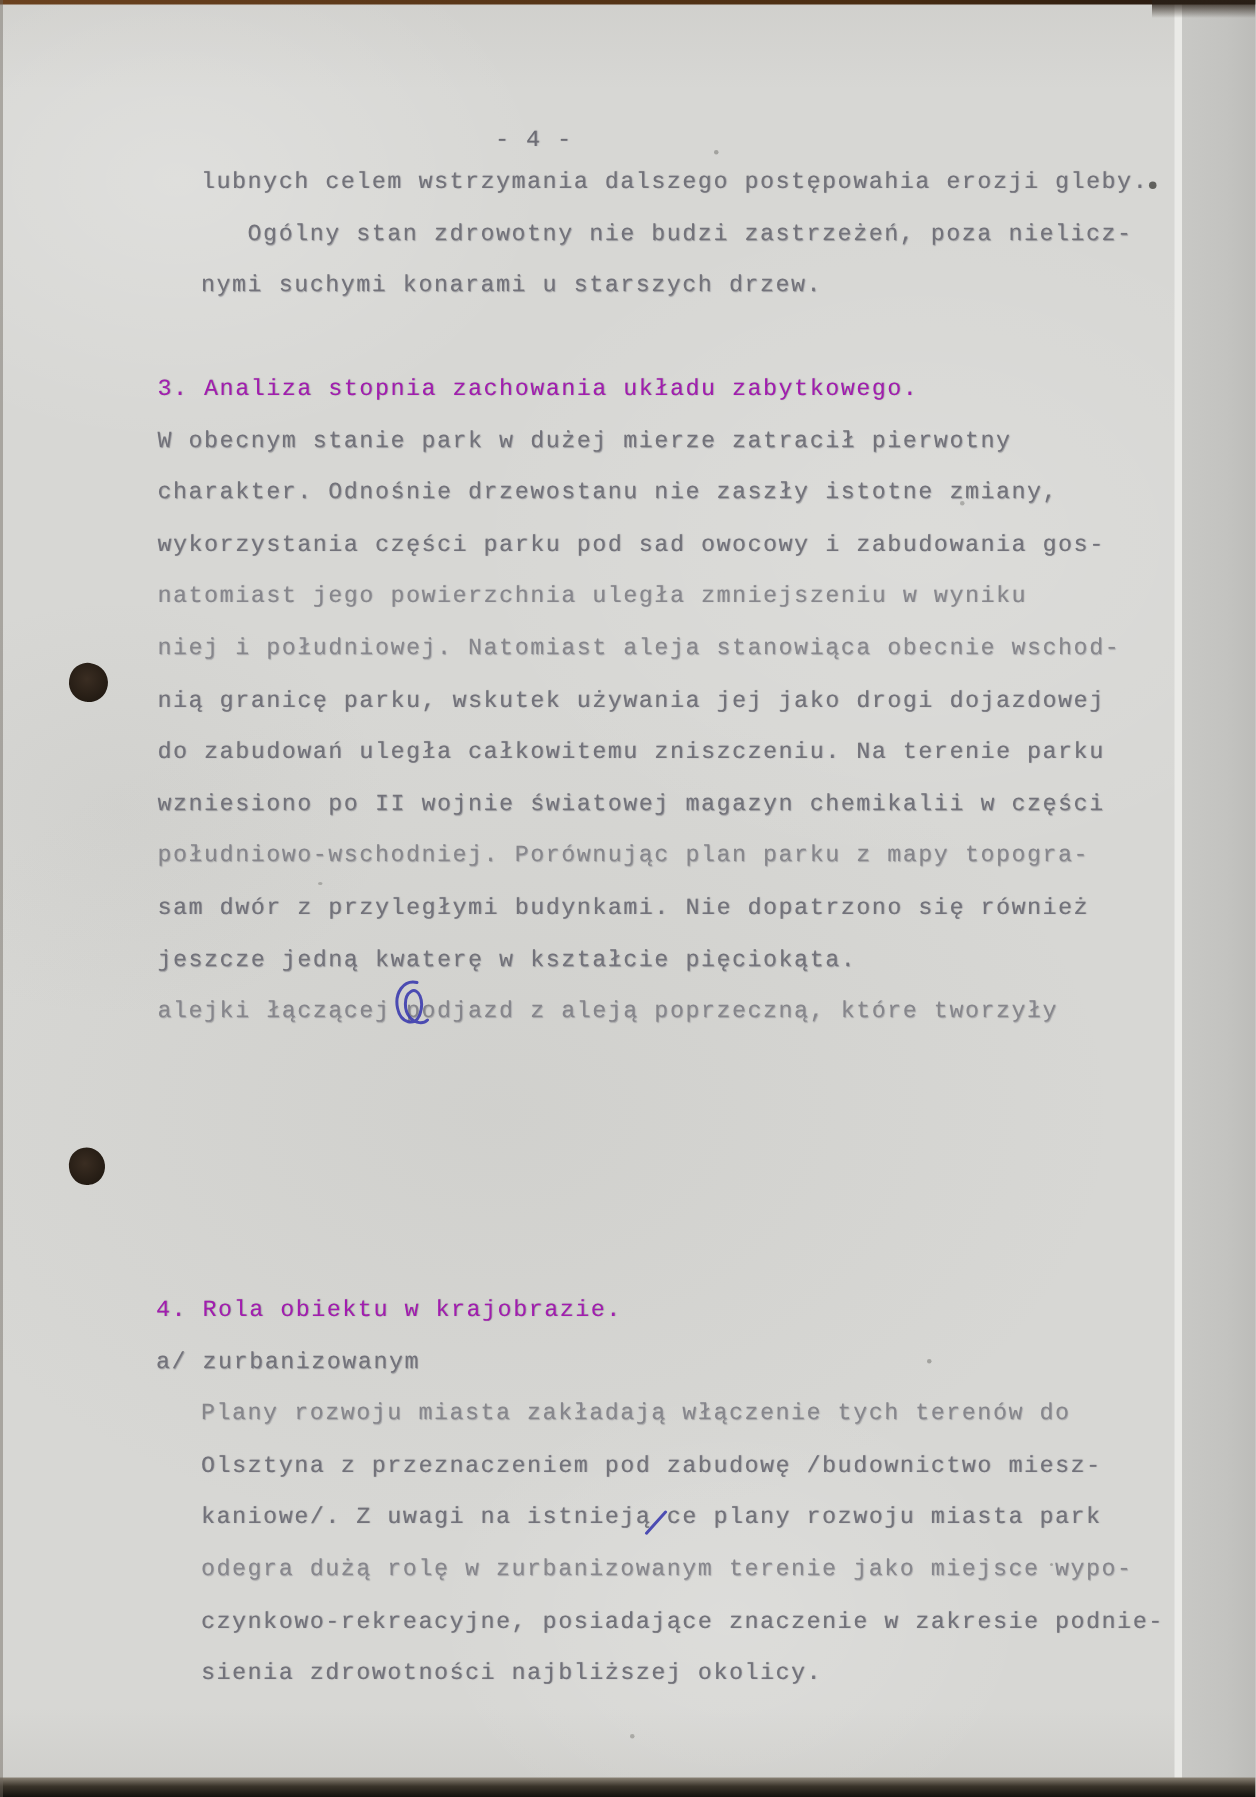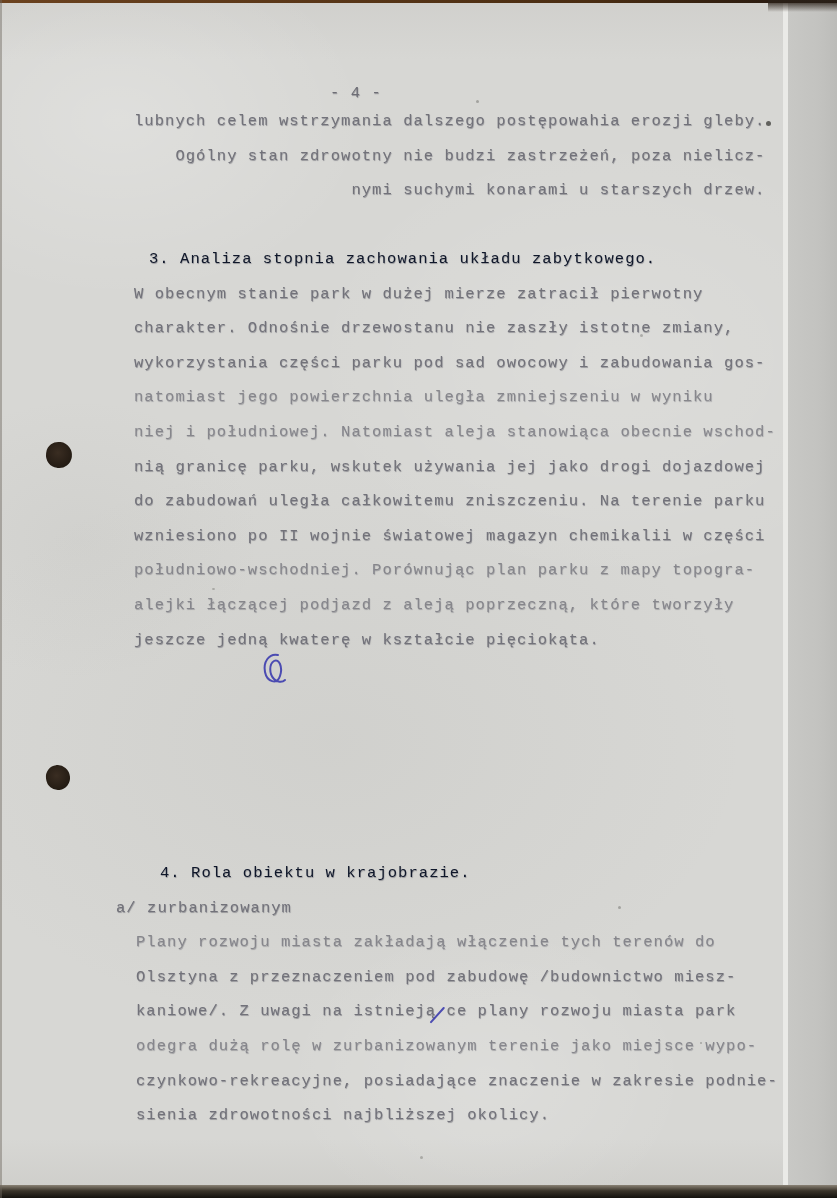--- a/index.html
+++ b/index.html
@@ -38,29 +38,29 @@
     background:rgba(110,105,96,.45); }
 
   
   .typed-layer { position:absolute; left:0; top:0; width:785px; height:1198px;
     color:#72727a; font-size:15.5px; letter-spacing:1.05px; line-height:34.6px;
     text-shadow:0.5px 0.5px 0.7px rgba(90,90,100,.5);
     filter:blur(.25px);
   }
   .tline { white-space:pre; }
   .block { position:absolute; }
-  .b-intro  { left:134px; top:104px;text-align:right; }
+  .b-intro  { left:134px; top:104px; }
   .b-s3     { left:105px; top:242px; }
-  .b-s4     { left:116px; top:856px; }
-  .b-s3 .body { margin-left:29px; }
-  .b-s4 .body { margin-left:20px; }
+  .b-s4     { left:104px; top:856px; }
+  .b-s3 .body { }
+  .b-s4 .body { margin-left:30px; }
   .page-number { position:absolute; left:330px; top:76px; font-size:15.5px;
     letter-spacing:1.05px; color:#6d6d75; }
   .faint { opacity:.8; }
-  .dark  { opacity:1; color:#0f172a;margin-left:44px; }
+  .dark  { opacity:1; color:#a21caf; }
 
   
   .ink-blot { position:absolute; border-radius:48% 52% 50% 50%;
     background:radial-gradient(circle at 45% 42%, #3a2d22, #231b13 72%); }
   .blot-1 { left:46px; top:442px; width:26px; height:26px; transform:rotate(8deg); }
   .blot-2 { left:46px; top:765px; width:24px; height:25px; transform:rotate(-6deg); }
 
   
   .pen-loop { position:absolute; left:256px; top:652px; width:36px; height:36px; }
   .pen-slash { position:absolute; left:427px; top:1014px; width:21px; height:2.4px;
@@ -96,22 +96,23 @@
       <div class="tline dark">3. Analiza stopnia zachowania układu zabytkowego.</div>
       <div class="tline body">W obecnym stanie park w dużej mierze zatracił pierwotny</div>
       <div class="tline body">charakter. Odnośnie drzewostanu nie zaszły istotne zmiany,</div>
       <div class="tline body">wykorzystania części parku pod sad owocowy i zabudowania gos-</div>
       <div class="tline body faint">natomiast jego powierzchnia uległa zmniejszeniu w wyniku</div>
       <div class="tline body faint">niej i południowej. Natomiast aleja stanowiąca obecnie wschod-</div>
       <div class="tline body">nią granicę parku, wskutek używania jej jako drogi dojazdowej</div>
       <div class="tline body">do zabudowań uległa całkowitemu zniszczeniu. Na terenie parku</div>
       <div class="tline body">wzniesiono po II wojnie światowej magazyn chemikalii w części</div>
       <div class="tline body faint">południowo-wschodniej. Porównując plan parku z mapy topogra-</div>
+      <div class="tline body">sam dwór z przyległymi budynkami. Nie dopatrzono się również</div>
+      <div class="tline body">jeszcze jedną kwaterę w kształcie pięciokąta.</div>
       <div class="tline body faint">alejki łączącej podjazd z aleją poprzeczną, które tworzyły</div>
-      <div class="tline body">jeszcze jedną kwaterę w kształcie pięciokąta.</div>
     </div>
 
     <div class="block b-s4">
       <div class="tline dark">4. Rola obiektu w krajobrazie.</div>
       <div class="tline">a/ zurbanizowanym</div>
       <div class="tline body faint">Plany rozwoju miasta zakładają włączenie tych terenów do</div>
       <div class="tline body">Olsztyna z przeznaczeniem pod zabudowę /budownictwo miesz-</div>
       <div class="tline body">kaniowe/. Z uwagi na istnieją ce plany rozwoju miasta park</div>
       <div class="tline body faint">odegra dużą rolę w zurbanizowanym terenie jako miejsce wypo-</div>
       <div class="tline body">czynkowo-rekreacyjne, posiadające znaczenie w zakresie podnie-</div>

